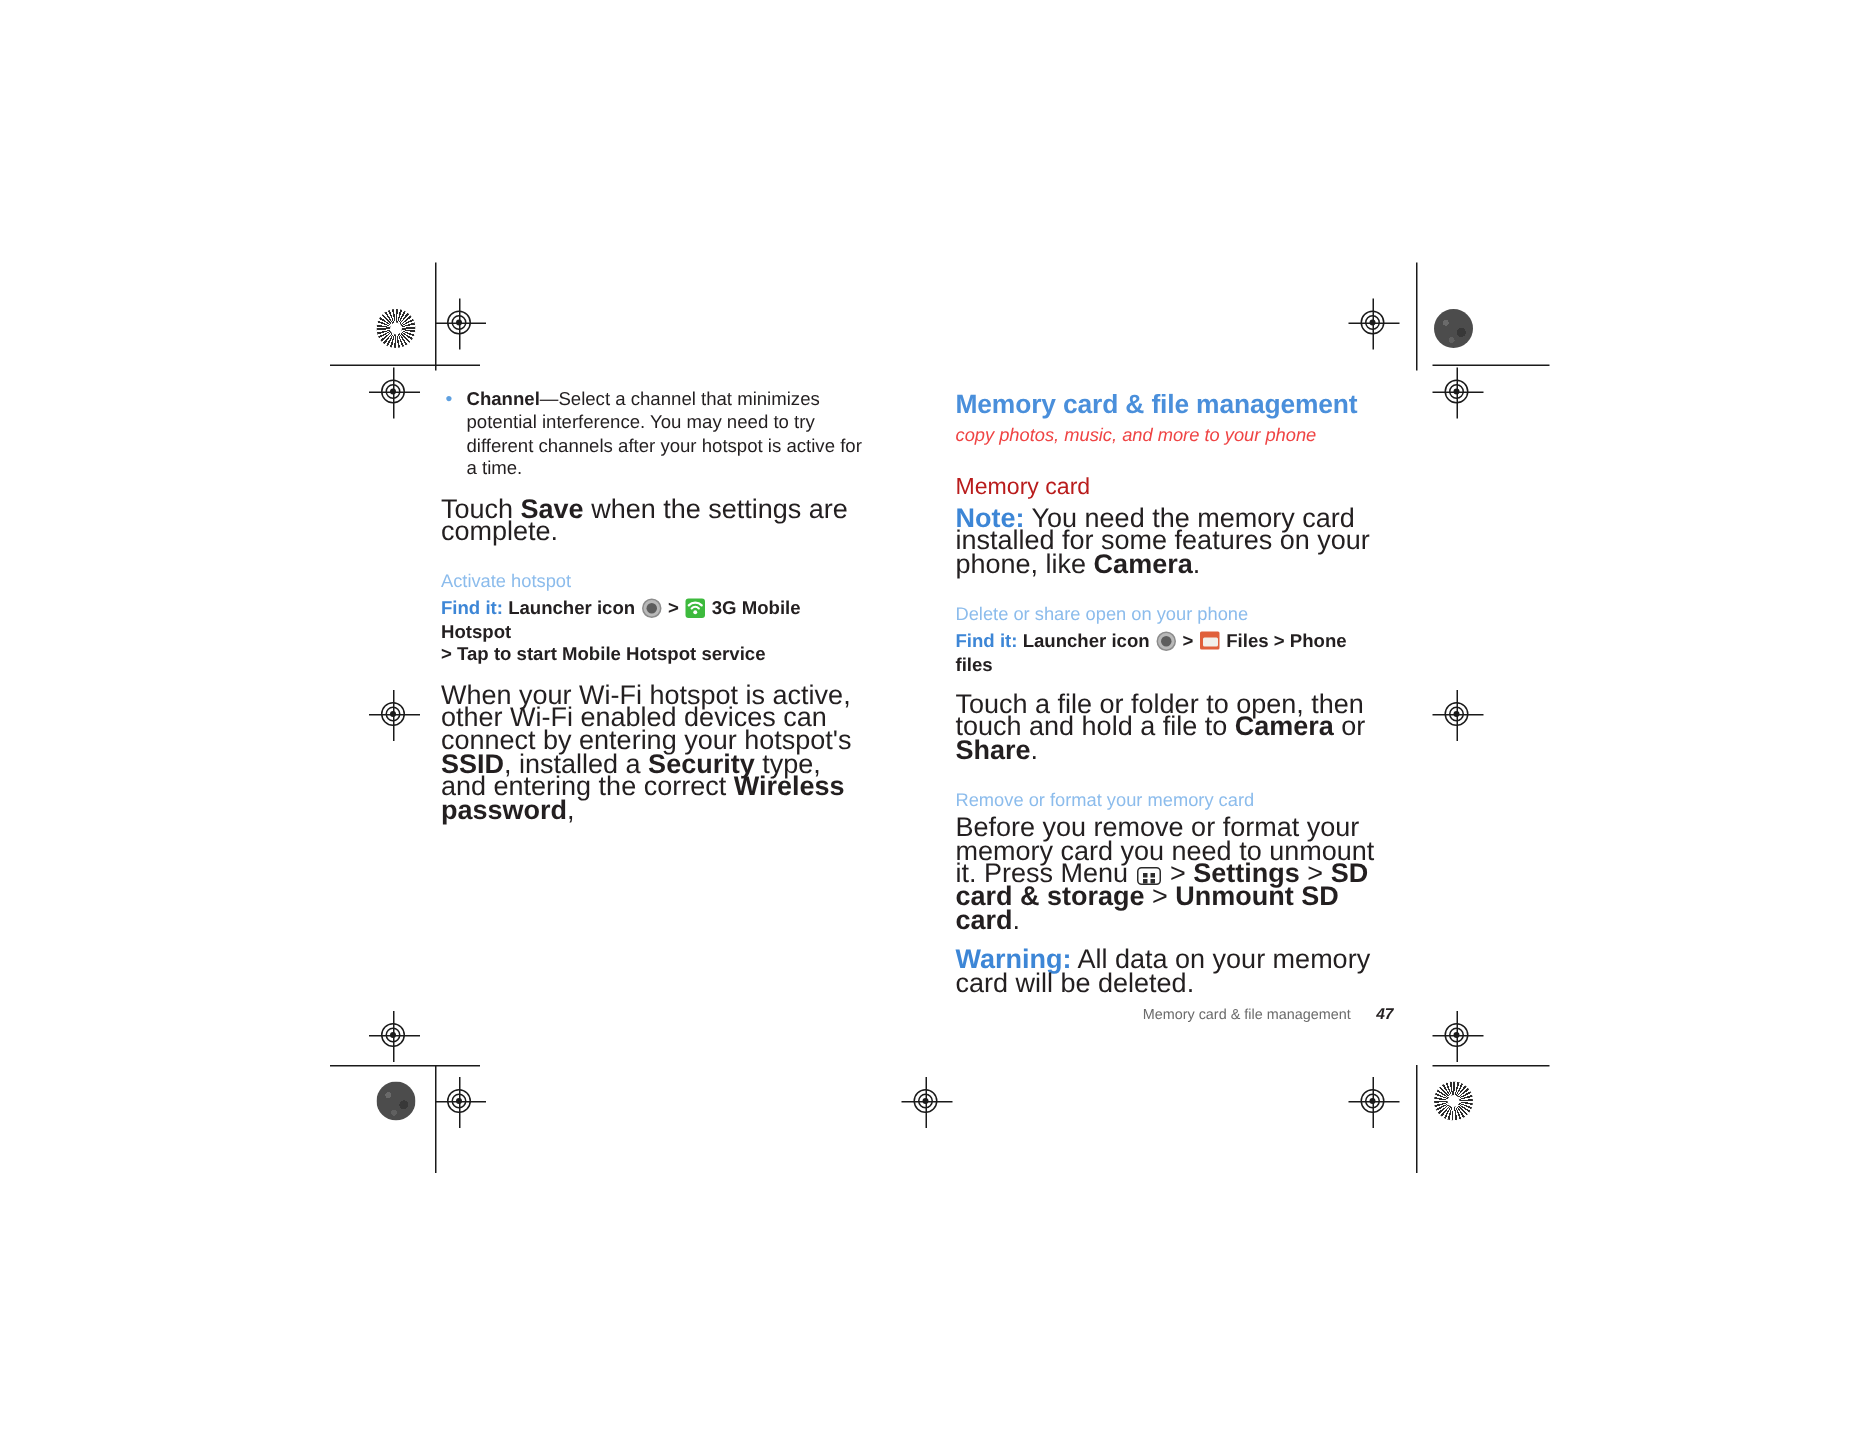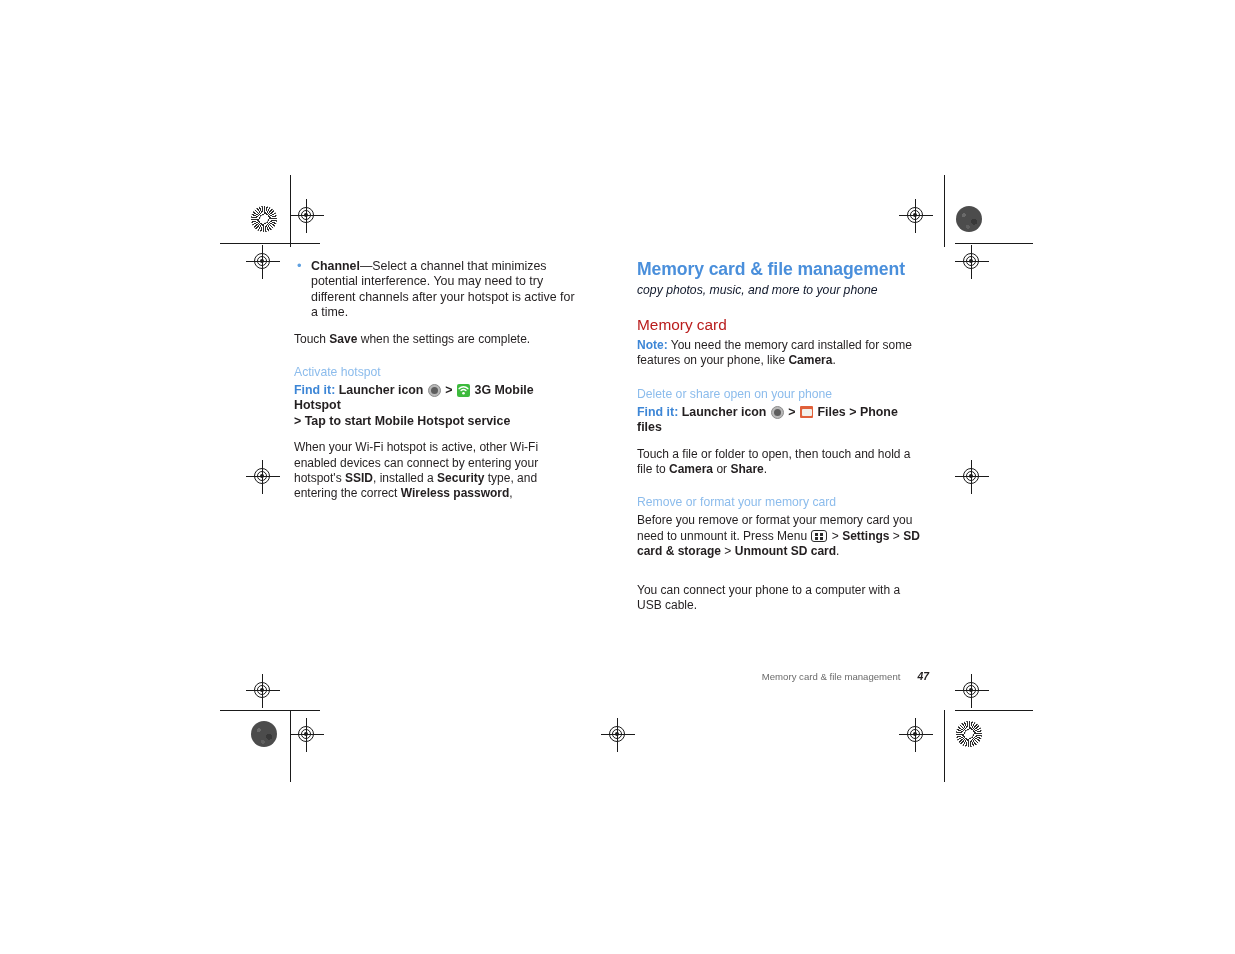--- a/index.html
+++ b/index.html
@@ -115,21 +115,21 @@
   .col {
     position: absolute;
     width: 283px;
   }
   .col-left  { left: 294px; top: 259px; }
   .col-right { left: 637px; top: 259px; }
 
   p, ul { margin: 0; }
 
   .body-text {
-    font-size: 12px;
+    font-size: 18px;
     line-height: 15.4px;
     color: #231f20;
     margin-bottom: 11px;
   }
 
   .bullets {
     list-style: none;
     padding: 0;
     margin: 0 0 11px 0;
   }
@@ -155,21 +155,21 @@
     font-size: 17.6px;
     font-weight: bold;
     color: #4a8fdb;
     line-height: 21px;
     margin: 0 0 3px 0;
     letter-spacing: -0.1px;
   }
   .h1-sub {
     font-size: 12.2px;
     font-style: italic;
-    color: #0f172a;
+    color: #ef4444;
     line-height: 15px;
     margin: 0 0 18px 0;
   }
   .h2-section {
     font-size: 15.4px;
     color: #b91c1c;
     font-weight: normal;
     line-height: 18px;
     margin: 0 0 4px 0;
   }
@@ -442,24 +442,24 @@
     <p class="body-text"><span>Touch a file or folder to open, then touch and hold a file to </span><b>Camera</b><span> or </span><b>Share</b><span>.</span></p>
 
     <div class="spacer-sm"></div>
 
     <h3 class="h3-task">Remove or format your memory card</h3>
 
 
     <p class="body-text"><span>Before you remove or format your memory card you need to unmount it. Press Menu </span><span class="icon-inline ico-menukey"><i></i><i></i><i></i><i></i></span><span> &gt; </span><b>Settings</b><span> &gt; </span><b>SD card &amp; storage</b><span> &gt; </span><b>Unmount SD card</b><span>.</span></p>
 
 
+    <p class="body-text"><span class="lbl-warn">Warning:</span><span> All data on your memory card will be deleted.</span></p>
 
     <div class="spacer-md"></div>
 
-    <p class="body-text">You can connect your phone to a computer with a USB cable.</p>
 
   </div>
 
   <div class="footer">
     <span class="ftitle">Memory card &amp; file management</span>
     <span class="fpage">47</span>
   </div>
 
 </div>
 

